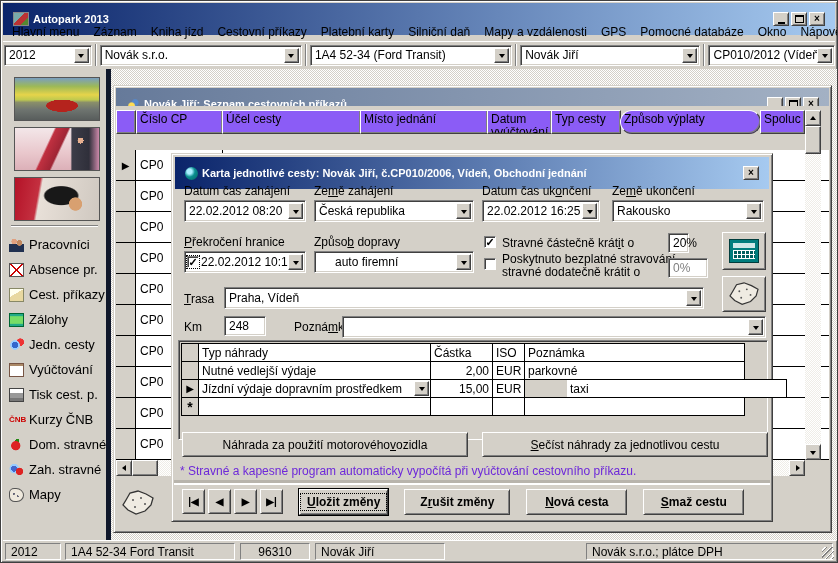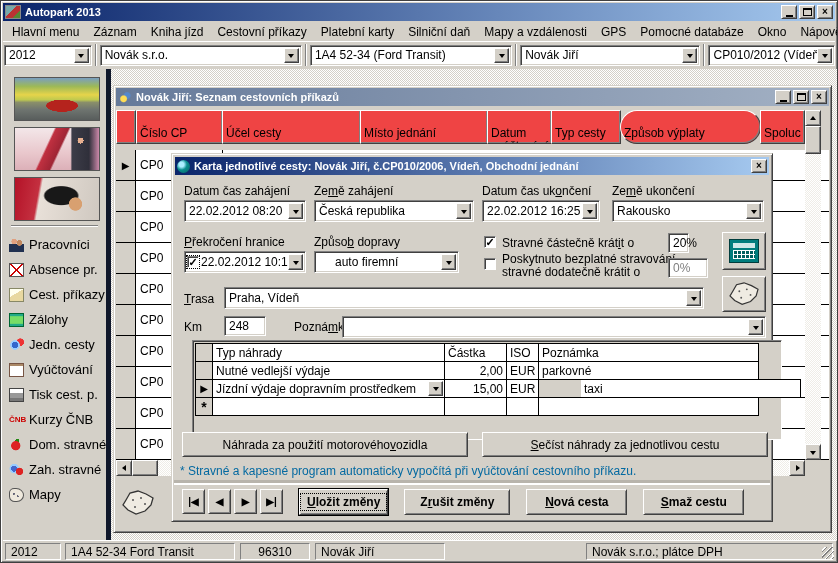--- a/index.html
+++ b/index.html
@@ -2,21 +2,21 @@
 <html><head>
 <meta charset="utf-8">
 <style>
   html,body{margin:0;padding:0;background:#9097a1;}
   *{box-sizing:border-box;font-family:"Liberation Sans",sans-serif;}
   .app{position:relative;width:838px;height:563px;background:#d4d0c8;border:1px solid #404040;
        box-shadow:inset 1px 1px 0 #fff, inset -1px -1px 0 #808080;overflow:hidden;font-size:12px;color:#000;}
   .btn{border:1px solid;border-color:#fff #404040 #404040 #fff;box-shadow:inset 1px 1px 0 #d4d0c8, inset -1px -1px 0 #808080;background:#d4d0c8;
        display:flex;align-items:center;justify-content:center;cursor:default;}
   
-  .titlebar{position:absolute;left:2px;top:2px;right:2px;height:18px;display:flex;align-items:center;padding:0 2px;
+  .titlebar{position:absolute;left:2px;top:2px;right:2px;height:32px;display:flex;align-items:center;padding:0 10px;
             background:linear-gradient(90deg,#0a246a,#a6caf0);color:#fff;font-weight:bold;font-size:11px;}
   .titletext{margin-left:4px;white-space:nowrap;overflow:hidden;flex:1;}
   .caption-btns{display:flex;gap:2px;}
   .cbtn{width:16px;height:14px;font-size:10px;font-weight:bold;color:#000;line-height:10px;}
   .g-min{display:block;width:7px;height:2px;background:#000;margin-top:7px;}
   .g-max{display:block;width:9px;height:8px;border:1px solid #000;border-top:2px solid #000;}
   
   .menubar{position:absolute;left:2px;top:21px;right:2px;height:19px;display:flex;align-items:center;padding-left:2px;}
   .menu-item{padding:2px 7px;white-space:nowrap;}
   .toolbar{position:absolute;left:2px;top:40px;right:2px;height:27px;border-top:1px solid #fff;display:flex;align-items:center;}
@@ -62,22 +62,22 @@
   .ic-print{background:linear-gradient(180deg,#fff 0 30%,#999 31% 75%,#777 76%);border:1px solid #444;}
   .ic-cnb{color:#c00;font-size:8px;font-weight:bold;line-height:14px;}
   .ic-meal{background:radial-gradient(circle 5px at 45% 55%,#d22 0 85%,transparent),radial-gradient(circle 2px at 55% 20%,#281 0 90%,transparent);}
   .ic-meal2{background:radial-gradient(circle 4px at 70% 60%,#d22 0 85%,transparent),radial-gradient(circle 5px at 35% 40%,#46c 0 60%,#9cf 61% 90%,transparent);}
   .ic-map{background:radial-gradient(circle 1px at 30% 40%,#667 0 90%,transparent),radial-gradient(circle 1px at 60% 60%,#667 0 90%,transparent),#efe9dd;border:1px solid #555;border-radius:40% 60% 55% 45%;}
   
   .child{position:absolute;left:112px;top:84px;width:719px;height:448px;background:#d4d0c8;
          border:1px solid;border-color:#d4d0c8 #404040 #404040 #d4d0c8;box-shadow:inset 1px 1px 0 #fff, inset -1px -1px 0 #808080;}
   .child .titlebar{background:linear-gradient(90deg,#667a9a,#a3b1c4);}
   .client{position:absolute;left:2px;top:20px;right:2px;bottom:2px;background:#d4d0c8;overflow:hidden;}
-  .th{position:absolute;top:4px;height:24px;background:#ef4444;border:1px solid;border-color:#fff #404040 #404040 #fff;
-      box-shadow:inset -1px -1px 0 #808080;padding:16px 3px;font-size:12px;overflow:hidden;line-height:13px;display:flex;align-items:flex-start;}
+  .th{position:absolute;top:4px;height:24px;background:#8b5cf6;border:1px solid;border-color:#fff #404040 #404040 #fff;
+      box-shadow:inset -1px -1px 0 #808080;padding:2px 3px;font-size:12px;overflow:hidden;line-height:13px;display:flex;align-items:flex-start;}
   .trow{position:absolute;left:0;width:772px;height:31px;background:#fff;border-bottom:1px solid #000;}
   .tsel{position:absolute;left:0;top:0;width:20px;height:30px;background:#d4d0c8;border-right:1px solid #000;
         display:flex;align-items:center;justify-content:center;font-size:10px;}
   .tc1{position:absolute;left:21px;top:0;width:86px;height:30px;border-right:1px solid #000;padding:8px 3px;overflow:hidden;white-space:nowrap;}
   .vsb{position:absolute;left:689px;top:4px;width:16px;height:350px;background:#efede7;
     background-image:linear-gradient(45deg,#fff 25%,transparent 25%,transparent 75%,#fff 75%),linear-gradient(45deg,#fff 25%,transparent 25%,transparent 75%,#fff 75%);
     background-size:2px 2px;background-position:0 0,1px 1px;}
   .hsb{position:absolute;left:0px;top:354px;width:689px;height:16px;background:#efede7;
     background-image:linear-gradient(45deg,#fff 25%,transparent 25%,transparent 75%,#fff 75%),linear-gradient(45deg,#fff 25%,transparent 25%,transparent 75%,#fff 75%);
     background-size:2px 2px;background-position:0 0,1px 1px;}
@@ -90,35 +90,35 @@
   .dlabel{position:absolute;font-size:12px;white-space:nowrap;}
   .dfield{position:absolute;height:22px;background:#fff;border:1px solid;border-color:#808080 #fff #fff #808080;
           box-shadow:inset 1px 1px 0 #404040, inset -1px -1px 0 #d4d0c8;display:flex;align-items:center;padding-left:4px;font-size:12px;}
   .chk{width:12px;height:12px;background:#fff;border:1px solid;border-color:#808080 #fff #fff #808080;
        box-shadow:inset 1px 1px 0 #404040;display:flex;align-items:center;justify-content:center;
        font-size:11px;font-weight:bold;line-height:10px;flex:0 0 12px;}
   .calc-ico{width:30px;height:24px;background:#007d7d;border:1px solid #003d3d;position:relative;}
   .calc-ico:before{content:"";position:absolute;left:3px;top:3px;right:3px;height:5px;background:#cfe8e8;}
   .calc-ico:after{content:"";position:absolute;left:3px;top:10px;right:3px;bottom:3px;
      background-image:repeating-linear-gradient(0deg,#fff 0 1px,transparent 1px 4px),repeating-linear-gradient(90deg,#fff 0 1px,transparent 1px 4px);background-color:#005f5f;}
-  .grid-panel{position:absolute;left:20px;top:186px;width:590px;height:100px;background:#d4d0c8;
+  .grid-panel{position:absolute;left:6px;top:186px;width:590px;height:100px;background:#d4d0c8;
               border:1px solid;border-color:#808080 #fff #fff #808080;box-shadow:inset 1px 1px 0 #404040;}
   .grow{position:absolute;left:2px;height:19px;}
   .gcell{position:absolute;top:0;height:19px;background:#fff;border:1px solid #000;border-left:none;
          padding:2px 3px;font-size:12px;overflow:hidden;white-space:nowrap;}
   .gsel{background:#d4d0c8;border-left:1px solid #000;display:flex;align-items:center;justify-content:center;padding:0;}
   .gnum{text-align:right;justify-content:flex-end;}
   .dlg-btn{position:absolute;height:25px;font-size:12px;}
   .strip{position:absolute;left:2px;right:2px;bottom:3px;height:35px;border-top:2px solid;border-color:#fff;
          box-shadow:0 -3px 0 #b8b4ac;display:flex;align-items:center;padding-left:8px;gap:3px;background:#d4d0c8;}
   .navbtn{width:23px;height:25px;font-size:10px;font-weight:bold;}
   .cmdbtn{height:26px;font-weight:bold;font-size:12px;margin-left:13px;}
   .default-btn{outline:1px solid #000;}
   .default-btn .inner-focus{border:1px dotted #000;padding:1px 6px;}
-  .footnote{position:absolute;left:8px;top:310px;color:#0369a1;font-size:12px;white-space:nowrap;}
+  .footnote{position:absolute;left:8px;top:310px;color:#6d28d9;font-size:12px;white-space:nowrap;}
   
   .statusbar{position:absolute;left:2px;bottom:2px;right:2px;height:20px;border-top:1px solid #fff;}
   .spanel{position:absolute;top:2px;height:17px;border:1px solid;border-color:#808080 #fff #fff #808080;
           padding:1px 5px;font-size:12px;white-space:nowrap;overflow:hidden;}
   .grip{position:absolute;right:1px;bottom:1px;width:12px;height:12px;
         background:repeating-linear-gradient(135deg,transparent 0 2px,#fff 2px 3px,#808080 3px 4px);}
   .map-blob{display:block;}
   u{text-decoration:underline;}
 </style>
 </head>
@@ -386,21 +386,21 @@
     <div class="dfield" style="left:12px;top:97px;width:122px;padding-left:2px;">
       <span class="chk" style="outline:1px dotted #000;">
           <span>✓</span>
         </span>
       <span style="margin-left:2px;">22.02.2012 10:15</span>
       <span class="combo-btn">
           <i class="tri-down"></i>
         </span>
     </div>
     <span class="dlabel" style="left:142px;top:81px;">Způso<u>b</u> dopravy</span>
-    <div class="dfield" style="left:142px;top:97px;width:145px;padding-left:20px;">
+    <div class="dfield" style="left:142px;top:97px;width:160px;padding-left:20px;">
       <span>auto firemní</span>
       <span class="combo-btn">
           <i class="tri-down"></i>
         </span>
     </div>
 
     <span class="chk" style="position:absolute;left:312px;top:82px;">
         <span>✓</span>
       </span>
     <span class="dlabel" style="left:330px;top:82px;">Stravné částečně krát<u>i</u>t o</span>

